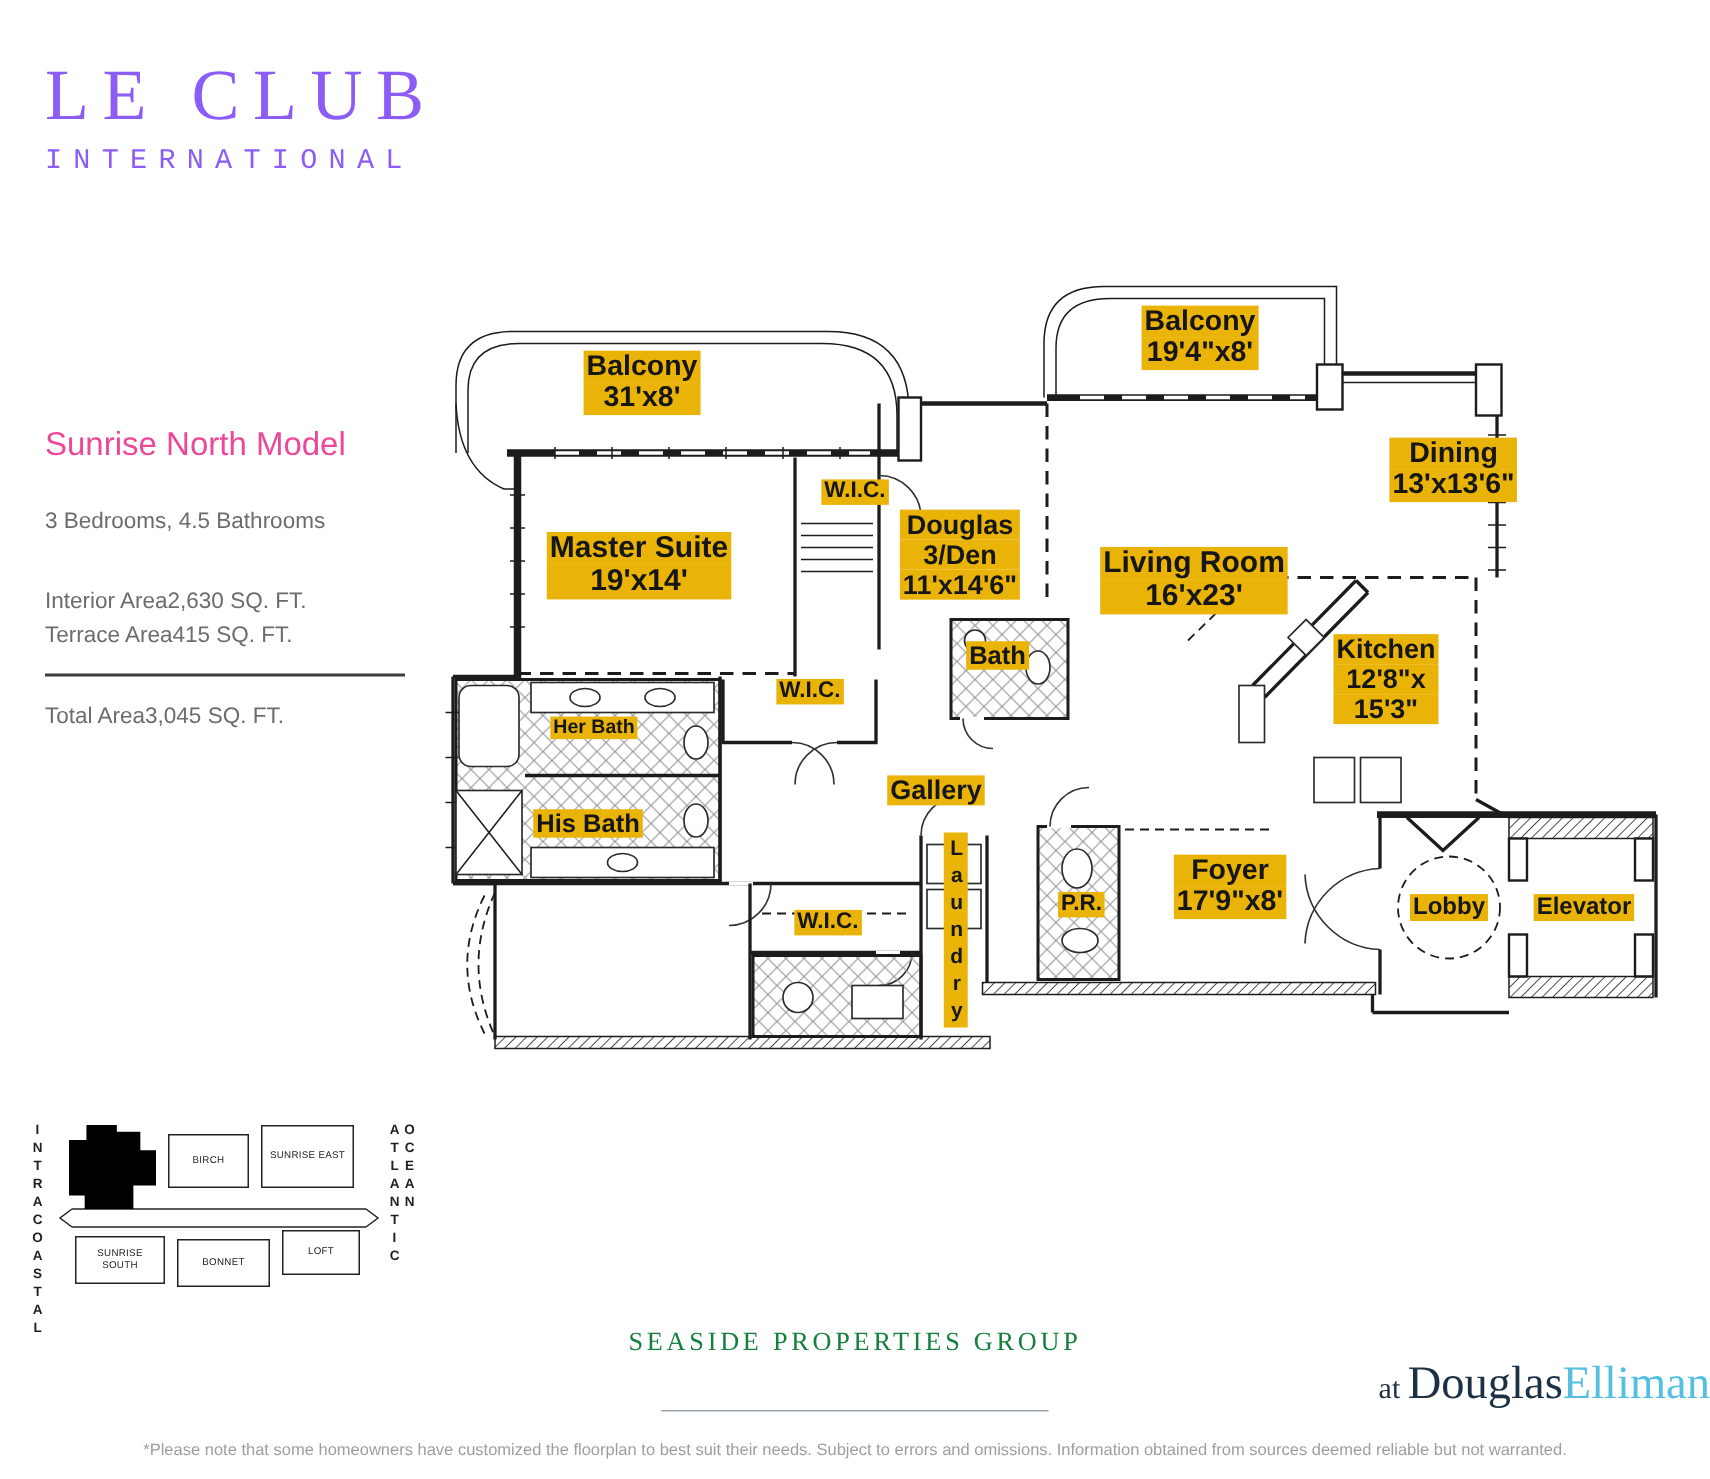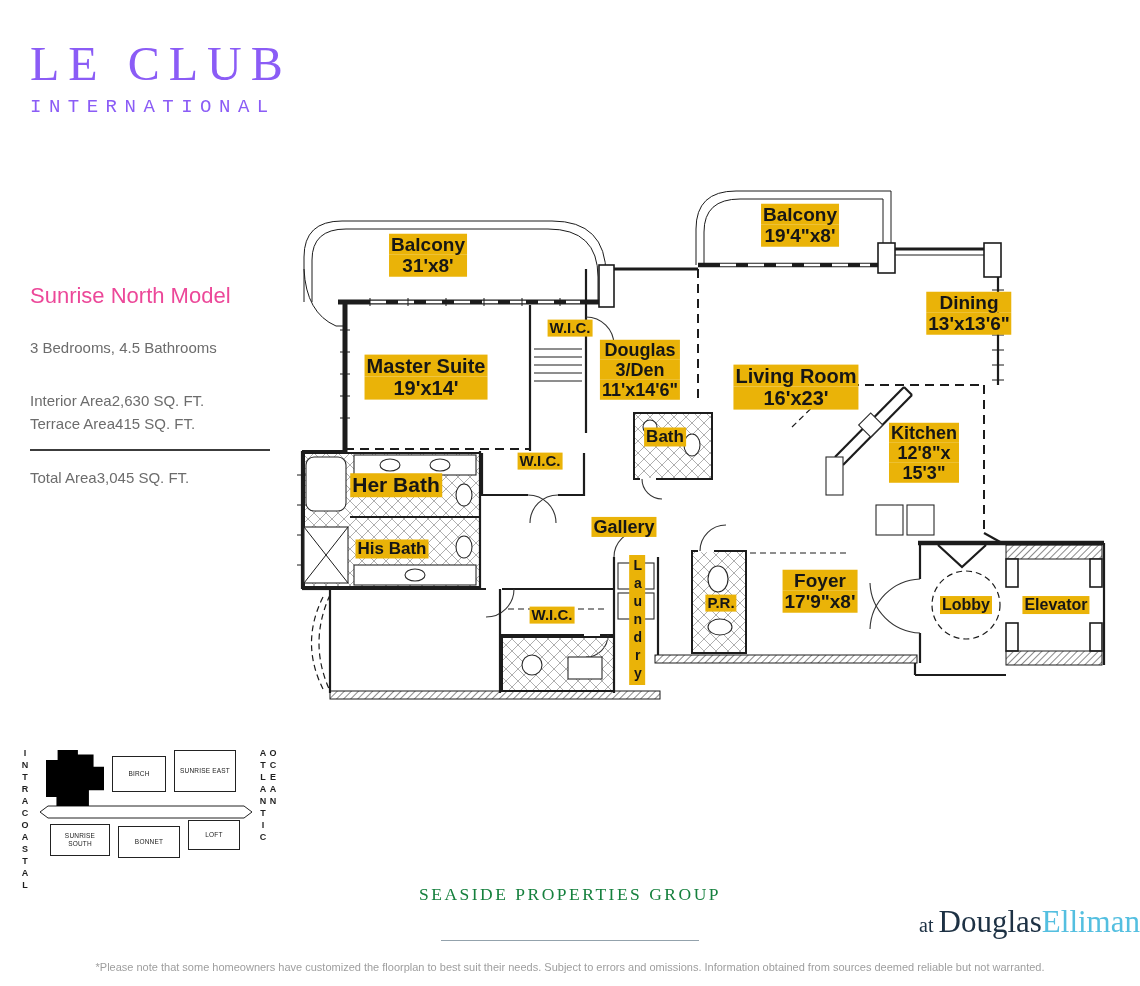--- a/index.html
+++ b/index.html
@@ -320,21 +320,21 @@
           <div class="room-line">Kitchen</div>
           <div class="room-line">12'8"x</div>
           <div class="room-line">15'3"</div>
         </div>
         <div class="room-label" style="left: 375px; top: 272px; font-size: 17px;">
           <div class="room-line">Bath</div>
         </div>
         <div class="room-label" style="left: 250px; top: 296px; font-size: 15px;">
           <div class="room-line">W.I.C.</div>
         </div>
-        <div class="room-label" style="left: 106px; top: 320px; font-size: 21px;">
+        <div class="room-label" style="left: 106px; top: 320px; font-size: 13px;">
           <div class="room-line">Her Bath</div>
         </div>
         <div class="room-label" style="left: 102px; top: 384px; font-size: 17px;">
           <div class="room-line">His Bath</div>
         </div>
         <div class="room-label" style="left: 334px; top: 362px; font-size: 18px;">
           <div class="room-line">Gallery</div>
         </div>
         <div class="room-label vertical" style="left: 347px; top: 455px; font-size: 14px;">
           <div class="room-line">Laundry</div>

